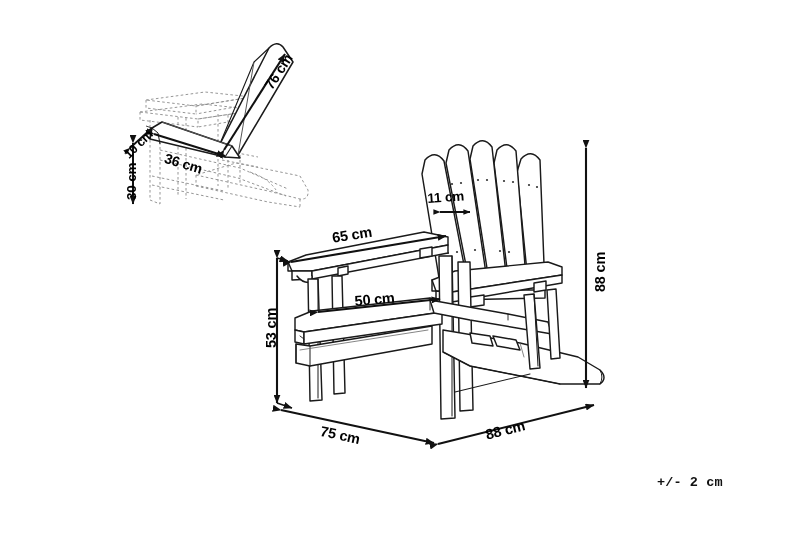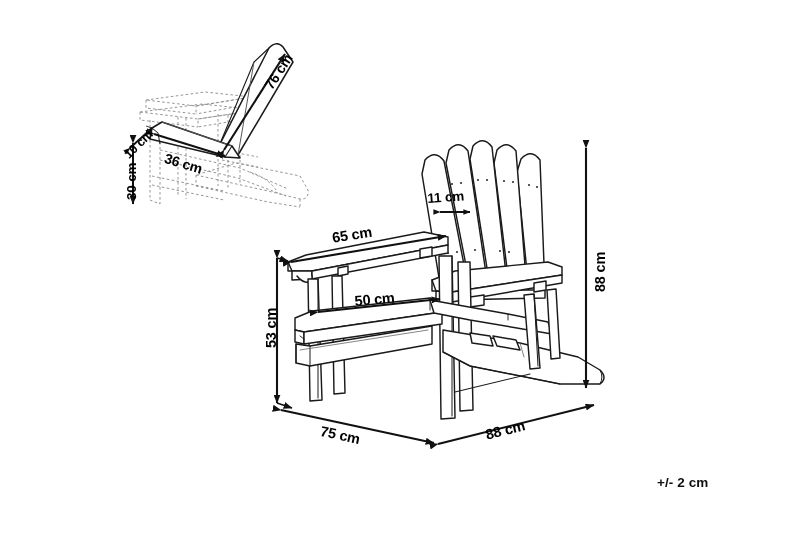--- a/index.html
+++ b/index.html
@@ -25,21 +25,21 @@
     position: absolute;
     font-family: "Liberation Sans", sans-serif;
     font-weight: bold;
     color: #000000;
     white-space: nowrap;
     line-height: 1;
     letter-spacing: -0.2px;
   }
   .tol {
     position: absolute;
-    font-family: Liberation Sans, sans-serif;
+    font-family: Liberation Mono, monospace;
     font-weight: bold;
     color: #111111;
     white-space: nowrap;
     font-size: 13.5px;
     letter-spacing: 0.1px;
   }
 </style>
 </head>
 <body>
 

